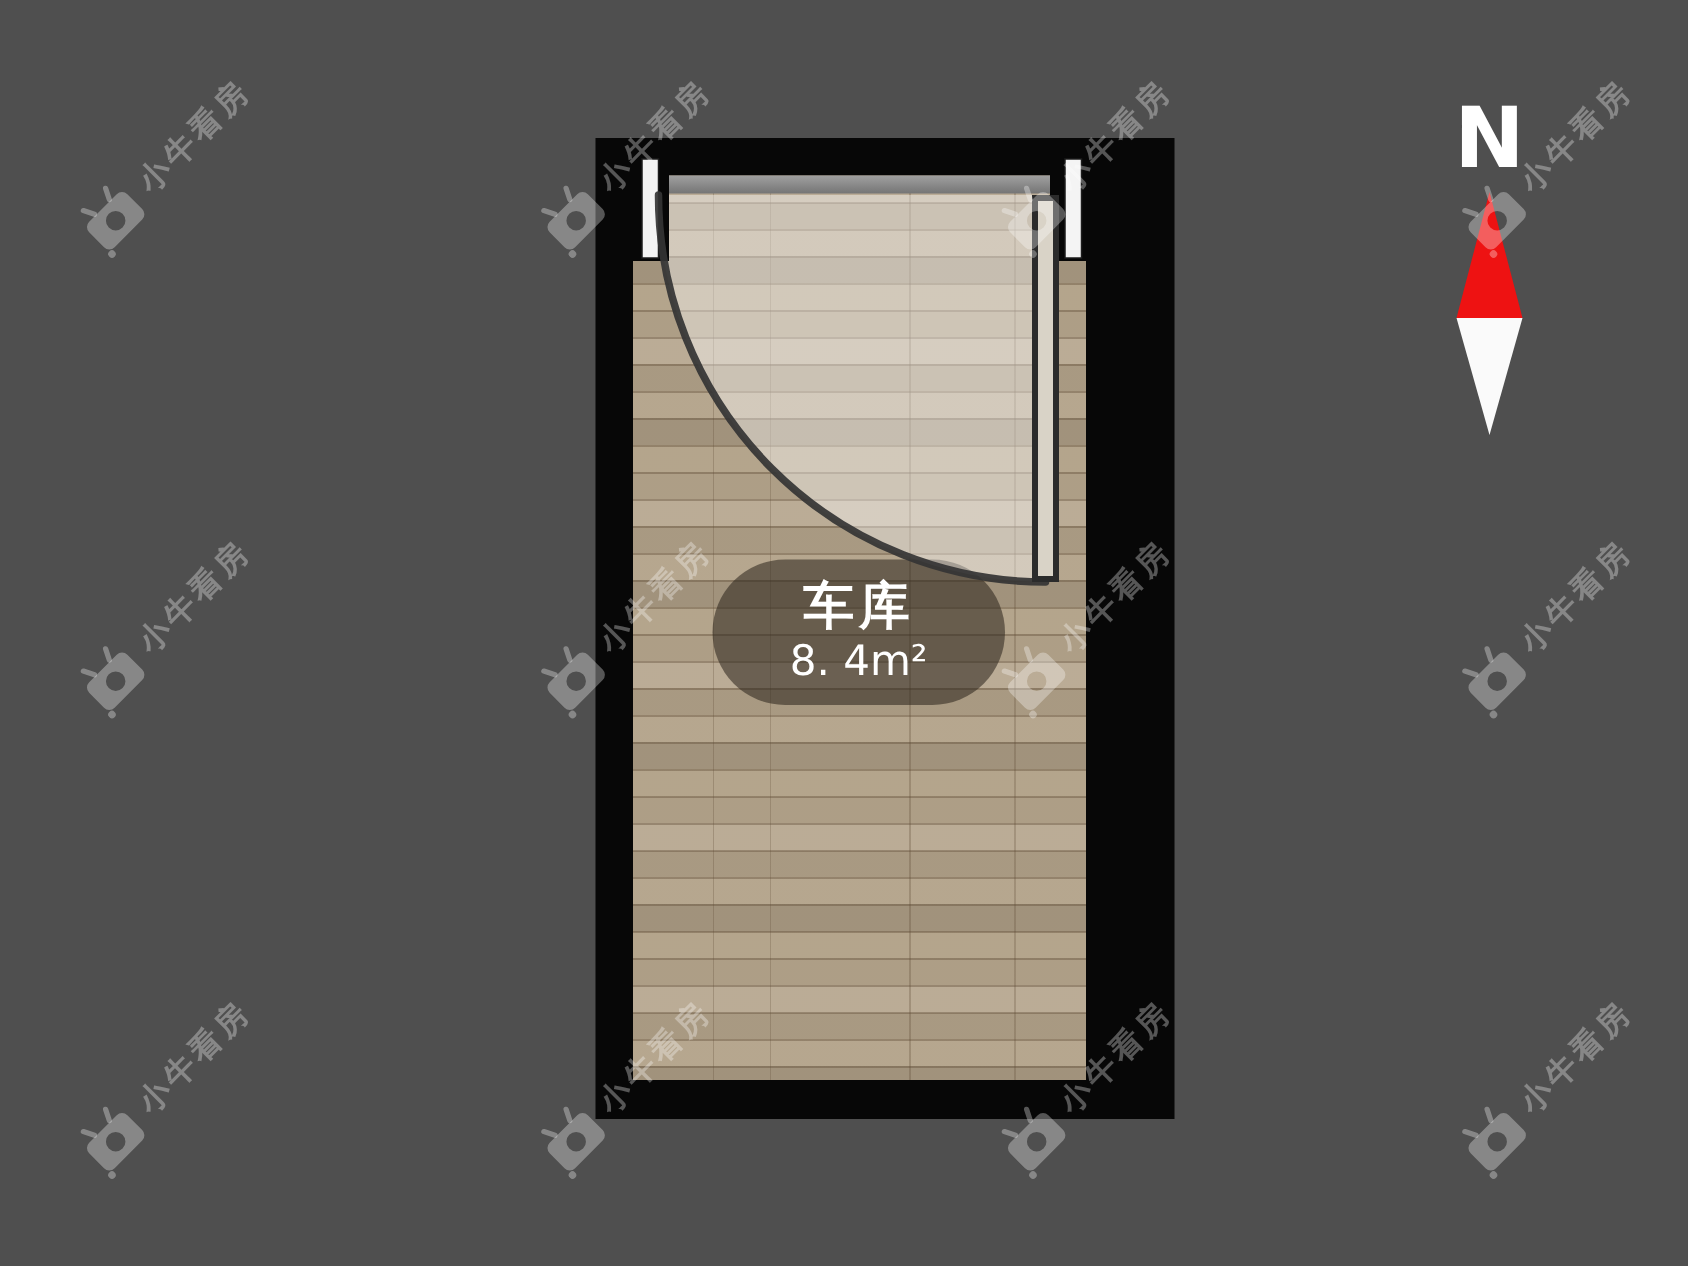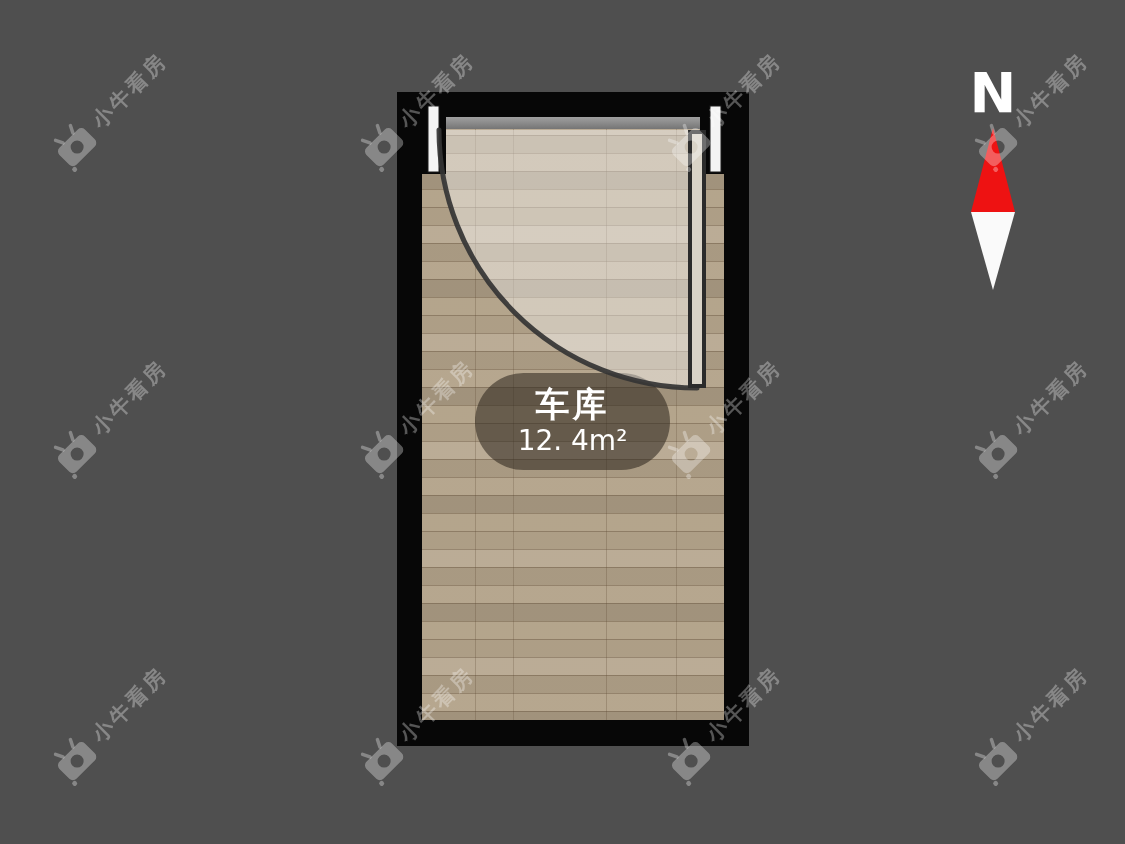--- a/index.html
+++ b/index.html
@@ -5,21 +5,21 @@
   html,body { margin:0; padding:0; background:#4f4f4f; }
   .stage {
     position:relative; width:1125px; height:844px;
     background:#4f4f4f; overflow:hidden;
     font-family:"DejaVu Sans","Liberation Sans",sans-serif;
   }
 
   
   .floorplan {
     position:absolute; left:397px; top:92px; width:352px; height:654px;
-    background:#070707; z-index:2;
+    background:#070707; z-index:2;padding-left:34px;
   }
   .floor {
     position:absolute; left:25px; top:25px; width:302px; height:603px;
     background-color:#b3a38a;
     background-image:
       repeating-linear-gradient(180deg, rgba(92,72,50,0.38) 0px, rgba(92,72,50,0.38) 1px, rgba(255,255,255,0) 1px, rgba(255,255,255,0) 18px),
       repeating-linear-gradient(90deg, rgba(92,72,50,0) 0px, rgba(92,72,50,0) 53px, rgba(92,72,50,0.28) 53px, rgba(92,72,50,0.28) 54px, rgba(92,72,50,0) 54px, rgba(92,72,50,0) 131px),
       repeating-linear-gradient(90deg, rgba(92,72,50,0) 0px, rgba(92,72,50,0) 91px, rgba(92,72,50,0.25) 91px, rgba(92,72,50,0.25) 92px, rgba(92,72,50,0) 92px, rgba(92,72,50,0) 163px),
       repeating-linear-gradient(180deg, rgba(255,255,255,0.10) 0px, rgba(255,255,255,0.10) 18px, rgba(0,0,0,0.06) 18px, rgba(0,0,0,0.06) 36px, rgba(255,255,255,0.04) 36px, rgba(255,255,255,0.04) 54px, rgba(0,0,0,0.10) 54px, rgba(0,0,0,0.10) 72px, rgba(255,255,255,0.02) 72px, rgba(255,255,255,0.02) 90px, rgba(0,0,0,0.03) 90px, rgba(0,0,0,0.03) 108px);
   }
@@ -55,21 +55,21 @@
 </head>
 <body>
 
 <div class="stage">
 
   <div class="floorplan">
     <div class="floor"></div>
 
     <div class="room-label">
       <div class="room-name">车库</div>
-      <div class="room-area">12. 4m²</div>
+      <div class="room-area">8. 4m²</div>
     </div>
 
     <svg class="plan-overlay" width="352" height="654" viewBox="0 0 352 654">
       <defs>
         <linearGradient id="bandGrad" x1="0" y1="0" x2="0" y2="1">
           <stop offset="0" stop-color="#a0a0a0"></stop>
           <stop offset="1" stop-color="#757575"></stop>
         </linearGradient>
       </defs>
 

